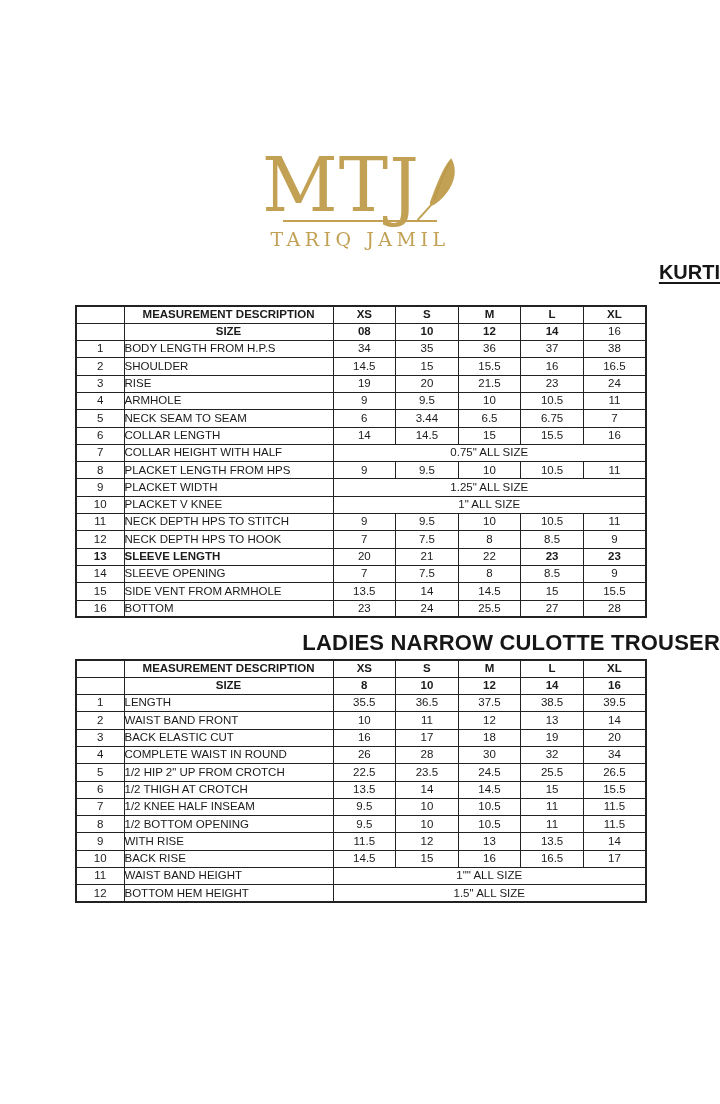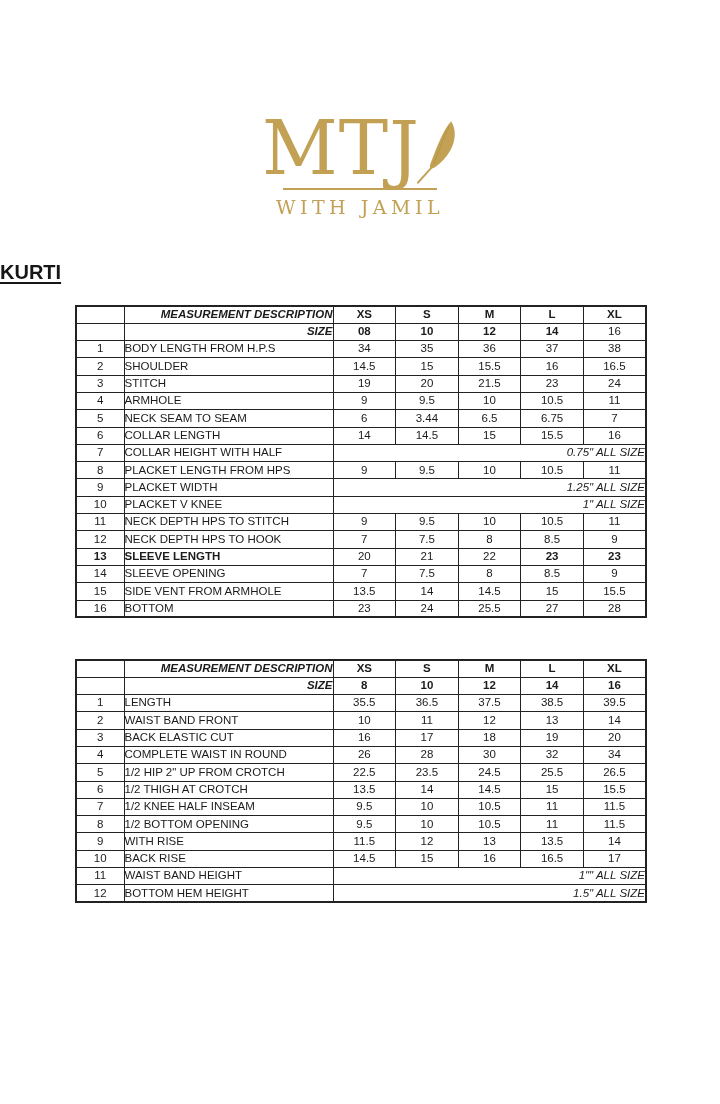--- a/index.html
+++ b/index.html
@@ -10,21 +10,21 @@
     height: 1104px;
     margin: 0 auto;
     background: #ffffff;
     font-family: "Liberation Sans", sans-serif;
     color: #1b1b1b;
     overflow: hidden;
   }
 
   
   .logo-wrap { position: absolute; top: 118px; left: 0; right: 0; text-align: center; }
-  .logo-row { display: flex; justify-content: center; align-items: flex-start; height: 70px; }
+  .logo-row { display: flex; justify-content: center; align-items: center; height: 70px; margin-top: 32px; }
   .monogram {
     font-family: "DejaVu Serif", serif;
     font-size: 74px;
     line-height: 60px;
     letter-spacing: 1px;
     color: #c2a155;
   }
   .quill { width: 46px; height: 68px; margin-left: -8px; margin-bottom: -8px; }
   .logo-rule { width: 154px; height: 2px; margin: 0 auto; background: #c2a155; }
   .brand-name {
@@ -33,21 +33,21 @@
     font-size: 19px;
     letter-spacing: 4.5px;
     color: #c2a155;
     white-space: nowrap;
   }
 
   
   .table-title {
     position: absolute;
     left: 0; right: 0;
-    text-align: left;
+    text-align: right;
     font-weight: 700;
     color: #161616;
   }
   .title-kurti {
     top: 261px;
     font-size: 20px;
     text-decoration: underline;
     text-decoration-thickness: 2px;
     text-underline-offset: 3px;
   }
@@ -69,39 +69,39 @@
     height: 17.3px;
     font-size: 11.5px;
     line-height: 1;
     text-align: center;
     vertical-align: middle;
     padding: 0;
     white-space: nowrap;
     overflow: hidden;
   }
   table.size-table td.desc { text-align: left; }
-  table.size-table td.center { text-align: right; padding-left: 0; font-style: italic; }
+  table.size-table td.center { text-align: center; padding-left: 0; }
   table.size-table td.b { font-weight: 700; }
 </style>
 </head>
 <body>
 
 <div class="page">
 
   <div class="logo-wrap">
     <div class="logo-row">
       <span class="monogram">MTJ</span>
       <svg class="quill" viewBox="0 0 54 78" aria-hidden="true">
         <path d="M46,3 C55,17 50,40 27,57 C22,60 19.5,57.5 22,52 C29,34 36,14 46,3 Z" fill="#c2a155"></path>
         <path d="M44,8 C38,20 31,38 26,52" stroke="#b3913f" stroke-width="1" fill="none"></path>
         <path d="M25,55 L7,75" stroke="#c2a155" stroke-width="2.4" stroke-linecap="round" fill="none"></path>
       </svg>
     </div>
     <div class="logo-rule"></div>
-    <div class="brand-name">WITH JAMIL</div>
+    <div class="brand-name">TARIQ JAMIL</div>
   </div>
 
   <h2 class="table-title title-kurti">KURTI</h2>
   <table class="size-table" id="table-0">
       <colgroup>
         <col style="width: 48px;">
         <col style="width: 209px;">
         <col style="width: 62.6px;">
         <col style="width: 62.6px;">
         <col style="width: 62.6px;">
@@ -140,21 +140,21 @@
           <td>2</td>
           <td class="desc">SHOULDER</td>
           <td>14.5</td>
           <td>15</td>
           <td>15.5</td>
           <td>16</td>
           <td>16.5</td>
         </tr>
         <tr>
           <td>3</td>
-          <td class="desc">STITCH</td>
+          <td class="desc">RISE</td>
           <td>19</td>
           <td>20</td>
           <td>21.5</td>
           <td>23</td>
           <td>24</td>
         </tr>
         <tr>
           <td>4</td>
           <td class="desc">ARMHOLE</td>
           <td>9</td>
@@ -255,20 +255,21 @@
           <td class="desc">BOTTOM</td>
           <td>23</td>
           <td>24</td>
           <td>25.5</td>
           <td>27</td>
           <td>28</td>
         </tr>
       </tbody>
     </table>
 
+  <h2 class="table-title title-trouser">LADIES NARROW CULOTTE TROUSER</h2>
   <table class="size-table" id="table-1">
       <colgroup>
         <col style="width: 48px;">
         <col style="width: 209px;">
         <col style="width: 62.6px;">
         <col style="width: 62.6px;">
         <col style="width: 62.6px;">
         <col style="width: 62.6px;">
         <col style="width: 62.6px;">
       </colgroup>

